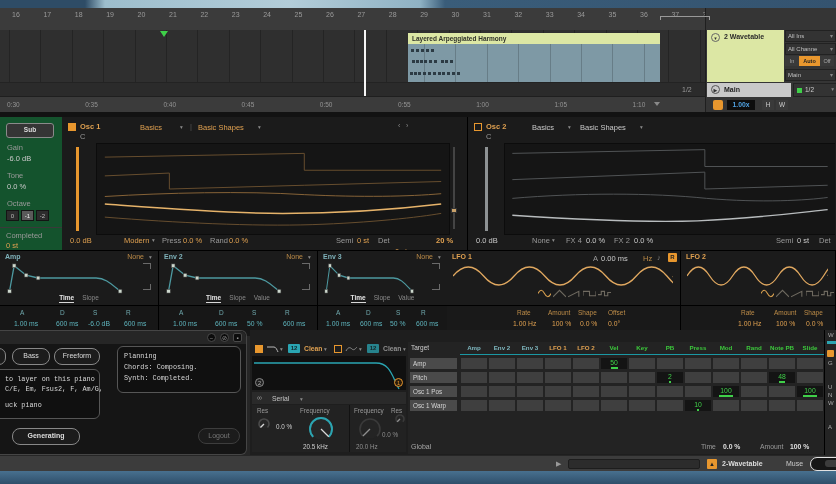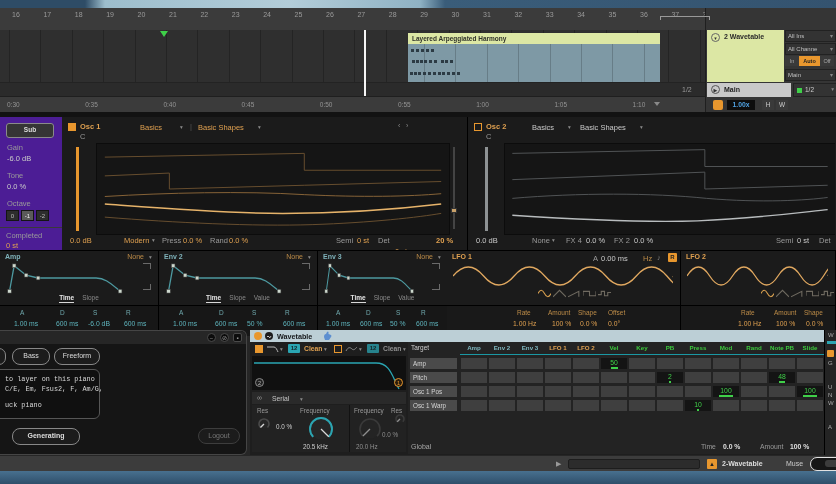--- a/index.html
+++ b/index.html
@@ -45,21 +45,21 @@
   #main-val{position:absolute;left:87px;top:75px;width:44px;height:14px;background:#333;border:1px solid #222;box-sizing:border-box;}
   #util-row{position:absolute;left:1px;top:90px;width:130px;height:14px;}
   .circ-icon{display:inline-block;width:9px;height:9px;border-radius:50%;border:1px solid #555;
         text-align:center;line-height:8px;font-size:5px;color:#333;box-sizing:border-box;}
   
   #expanded{left:0;top:112px;width:836px;height:218px;background:#191919;border-top:5px solid #121212;}
   .panel-label{color:#9a9a9a;}
   .val-light{color:#c9c9c9;}
   .orange{color:var(--orange-text);}
   .tan{color:var(--tan-label);}
-  #sub-col{position:absolute;left:0;top:0;width:62px;height:133px;background:#4c1d95;border-right:1px solid #000;}
+  #sub-col{position:absolute;left:0;top:0;width:62px;height:133px;background:#14532d;border-right:1px solid #000;}
   #sub-btn{position:absolute;left:6px;top:6px;width:46px;height:13px;border:1px solid #8a8a8a;border-radius:3px;
         background:#353535;color:#ddd;font-size:6.5px;font-weight:bold;text-align:center;line-height:12px;}
   .oct-box{position:absolute;top:0;width:13px;height:11px;background:#2d2d2d;border:1px solid #141414;
         color:#bbb;font-size:6px;text-align:center;line-height:10px;box-sizing:border-box;}
   .oct-box.sel{background:#5a5a5a;color:#eee;}
   .osc-panel{position:absolute;top:0;height:133px;background:#1b1b1b;}
   .chk{position:absolute;width:8px;height:8px;box-sizing:border-box;}
   .chk.on{background:var(--accent-orange);}
   .chk.off{border:1px solid var(--accent-orange);background:transparent;}
   .dd-car{color:#8a8a8a;font-size:5.5px;}
@@ -529,37 +529,32 @@
     <div class="pill" style="left:-8px;top:17px;width:12px;height:15px;line-height:14px;"></div>
     <div class="pill" style="left:12px;top:17px;width:36px;height:15px;line-height:14px;">Bass</div>
     <div class="pill" style="left:54px;top:17px;width:44px;height:15px;line-height:14px;">Freeform</div>
     <div class="muse-box" style="left:-40px;top:38px;width:138px;height:48px;">
       <div id="prompt-lines" style="position:absolute;left:44px;top:0;width:94px;height:100%;">
           <div class="muse-line" style="top: 5px; left: 0px;">to layer on this piano</div>
           <div class="muse-line" style="top: 15px; left: 0px;">C/E, Em, Fsus2, F, Am/G,</div>
           <div class="muse-line" style="top: 31px; left: 0px;">uck piano</div>
         </div>
     </div>
+    <div class="muse-box" style="left:117px;top:15px;width:122px;height:45px;">
+      <div id="muse-status-lines">
+          <div class="muse-line" style="top: 5px;">Planning</div>
+          <div class="muse-line" style="top: 16px;">Chords: Composing.</div>
+          <div class="muse-line" style="top: 27px;">Synth: Completed.</div>
+        </div>
+    </div>
     <div class="pill" style="left:12px;top:97px;width:66px;height:15px;line-height:14px;font-weight:bold;">Generating</div>
     <div class="pill" style="left:198px;top:97px;width:40px;height:14px;line-height:13px;color:#777;border-color:#3d3d3d;">Logout</div>
   </div>
 
   <div class="abs" id="wt-device">
-    <div id="wt-title">
-      <span class="abs" style="left:4px;top:2px;width:8px;height:8px;border-radius:50%;background:var(--accent-orange);"></span>
-      <span class="abs" style="left:15px;top:2px;width:8px;height:8px;border-radius:50%;background:#1c1c1c;">
-        <svg width="8" height="8">
-            <path d="M2 5 Q3 3 4 5 Q5 7 6 4" stroke="#eee" stroke-width="0.8" fill="none"></path>
-          </svg></span>
-      <span class="abs" style="left:27px;top:2px;font-size:7.2px;font-weight:bold;">Wavetable</span>
-      <span class="abs" style="left:72px;top:1px;">
-        <svg width="10" height="10">
-            <path d="M2 6 Q2 3 4 3 L5 1 Q6 0 6.5 1 L6.5 3 L9 4 Q10 5 9 6 L7 9 L3 9 Z" fill="#5d8fd0"></path>
-          </svg></span>
-    </div>
 
     <div class="abs" style="left:0;top:12px;width:158px;height:14px;">
       <span class="chk on" style="left:5px;top:3px;"></span>
       <span class="abs" style="left:16px;top:3px;">
         <svg width="13" height="8">
             <path d="M1 2 H8 C10 2 11 5 12 7" stroke="#b8b8b8" fill="none"></path>
           </svg></span>
       <span class="abs dd-car" style="left:30px;top:4px;">▾</span>
       <span class="slope-box" style="left:38px;top:2px;">12</span>
       <span class="abs orange" style="left:54px;top:3px;font-size:6.8px;font-weight:bold;">Clean</span>

